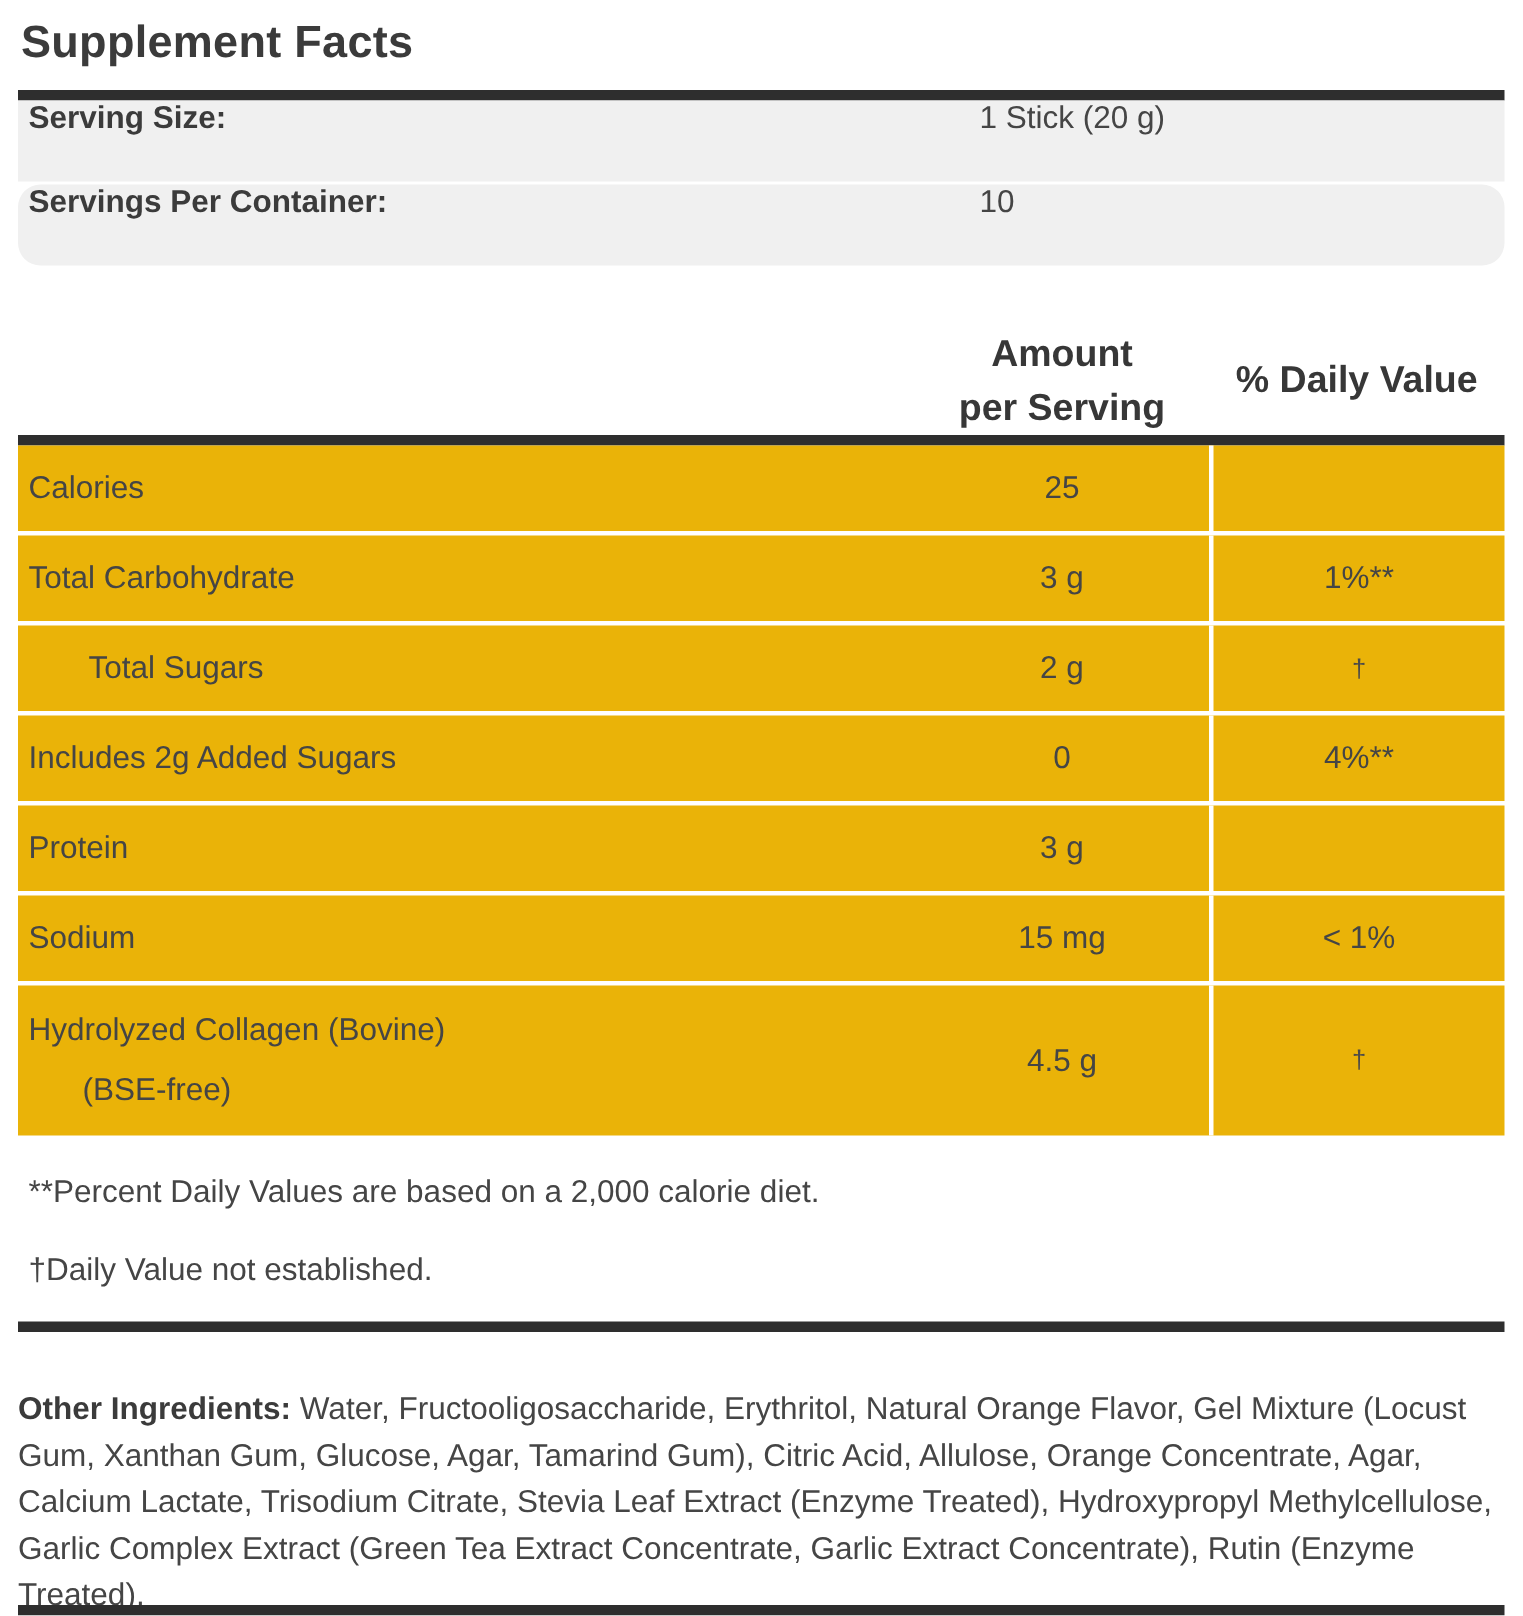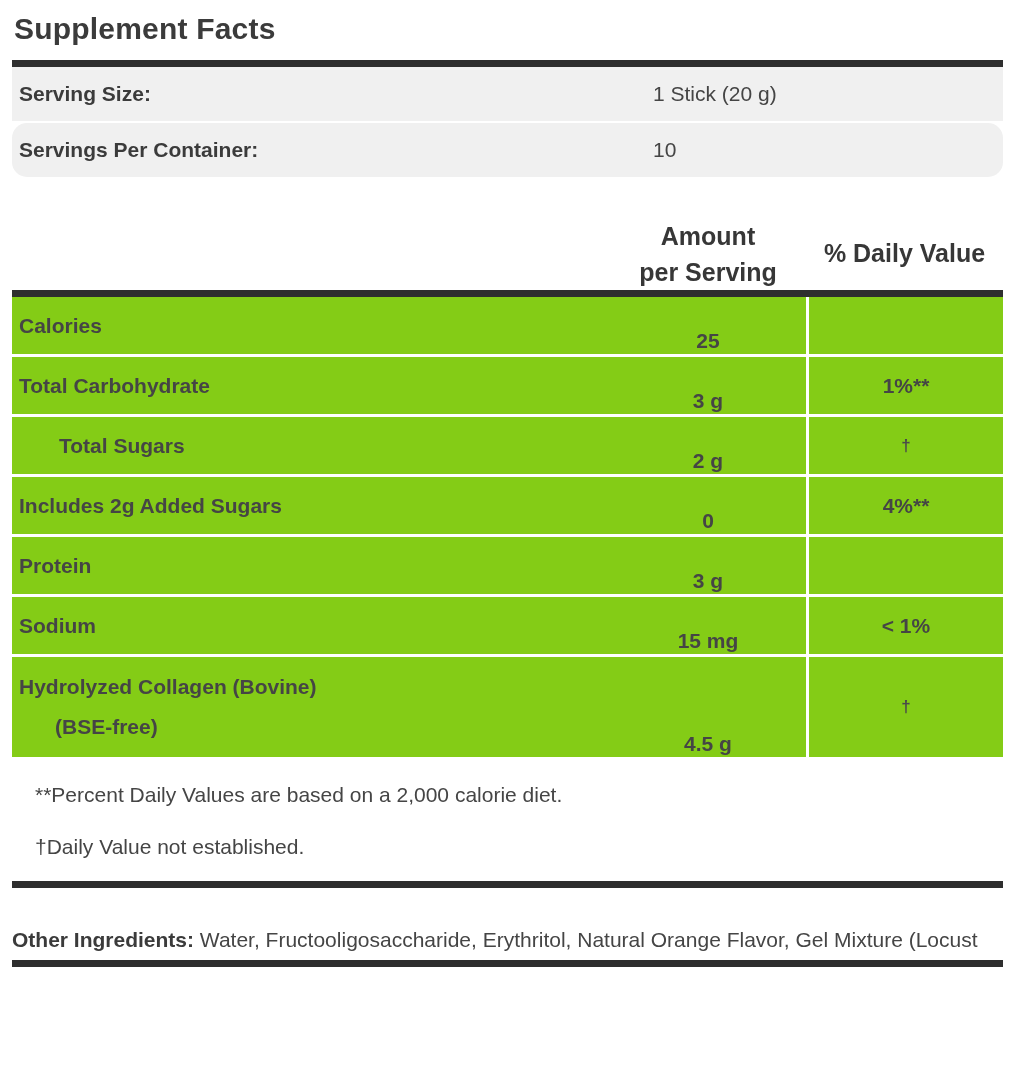--- a/index.html
+++ b/index.html
@@ -3,38 +3,38 @@
 <meta charset="utf-8">
 <style>
   * { box-sizing: border-box; }
   html, body {
     margin: 0; padding: 0;
     background: #ffffff;
     font-family: "Liberation Sans", sans-serif;
     color: #454545;
   }
   .page {
-    width: 1015px; height: 967px;
+    width: 1015px; height: 1077px;
     padding: 8px 12px 0 12px;
     overflow: hidden;
     position: relative;
   }
   .page-title {
     font-size: 30px; font-weight: 700; color: #3b3b3b;
     margin: 4px 0 0 2px;
     letter-spacing: 0.2px;
   }
   
   .serving-table {
     margin-top: 14px;
     border-top: 7px solid #2e2e2e;
     width: 991px;
   }
   .s-row {
-    display: flex; align-items: center;
+    display: flex; 
     background: #f0f0f0;
     height: 54px;
     margin-bottom: 2px;
     font-size: 21px;
   }
   .s-row:last-child { margin-bottom: 0; border-radius: 15px; }
   .s-label {
     flex: 0 0 641px;
     padding-left: 7px;
     font-weight: 700; color: #3b3b3b;
@@ -50,39 +50,38 @@
     font-weight: 700; color: #373737;
     font-size: 25px;
   }
   .col-name   { flex: 0 0 598px; }
   .col-amount { flex: 0 0 196px; text-align: center; }
   .col-dv     { flex: 0 0 197px; text-align: center; }
   .nt-header .col-amount { padding: 0 28px; line-height: 36px; }
   
   .nt-body { width: 991px; }
   .nt-row {
-    display: flex; align-items: flex-end;
-    background: #84cc16;
+    display: flex; align-items: center;
+    background: #eab308;
     min-height: 57px;
     margin-top: 3px;
     font-size: 21px;
-    font-weight: bold;
   }
   .nt-row:first-child { margin-top: 0; }
   .nt-row .col-name { padding: 15px 8px 15px 7px; line-height: 27px; }
   .nt-row .col-dv { border-left: 3px solid #ffffff; align-self: stretch;
                     display: flex; align-items: center; justify-content: center; }
   .nt-row .col-amount { line-height: 27px; }
   .indent { padding-left: 47px !important; }
   .row-tall .col-name { padding: 10px 8px 10px 7px; line-height: 40px; }
   .name-line2 { display: block; padding-left: 36px; }
   .dagger { font-size: 17px; color: #4a4a4a; }
   
   .footnote {
-    margin: 16px; padding-left: 7px;
+    margin: 0; padding-left: 7px;
     font-size: 21px; color: #454545;
   }
   .footnote-1 { margin-top: 26px; }
   .footnote-2 { margin-top: 28px; }
   
   .section-divider {
     width: 991px; height: 7px;
     background: #2e2e2e;
     margin-top: 22px;
   }

